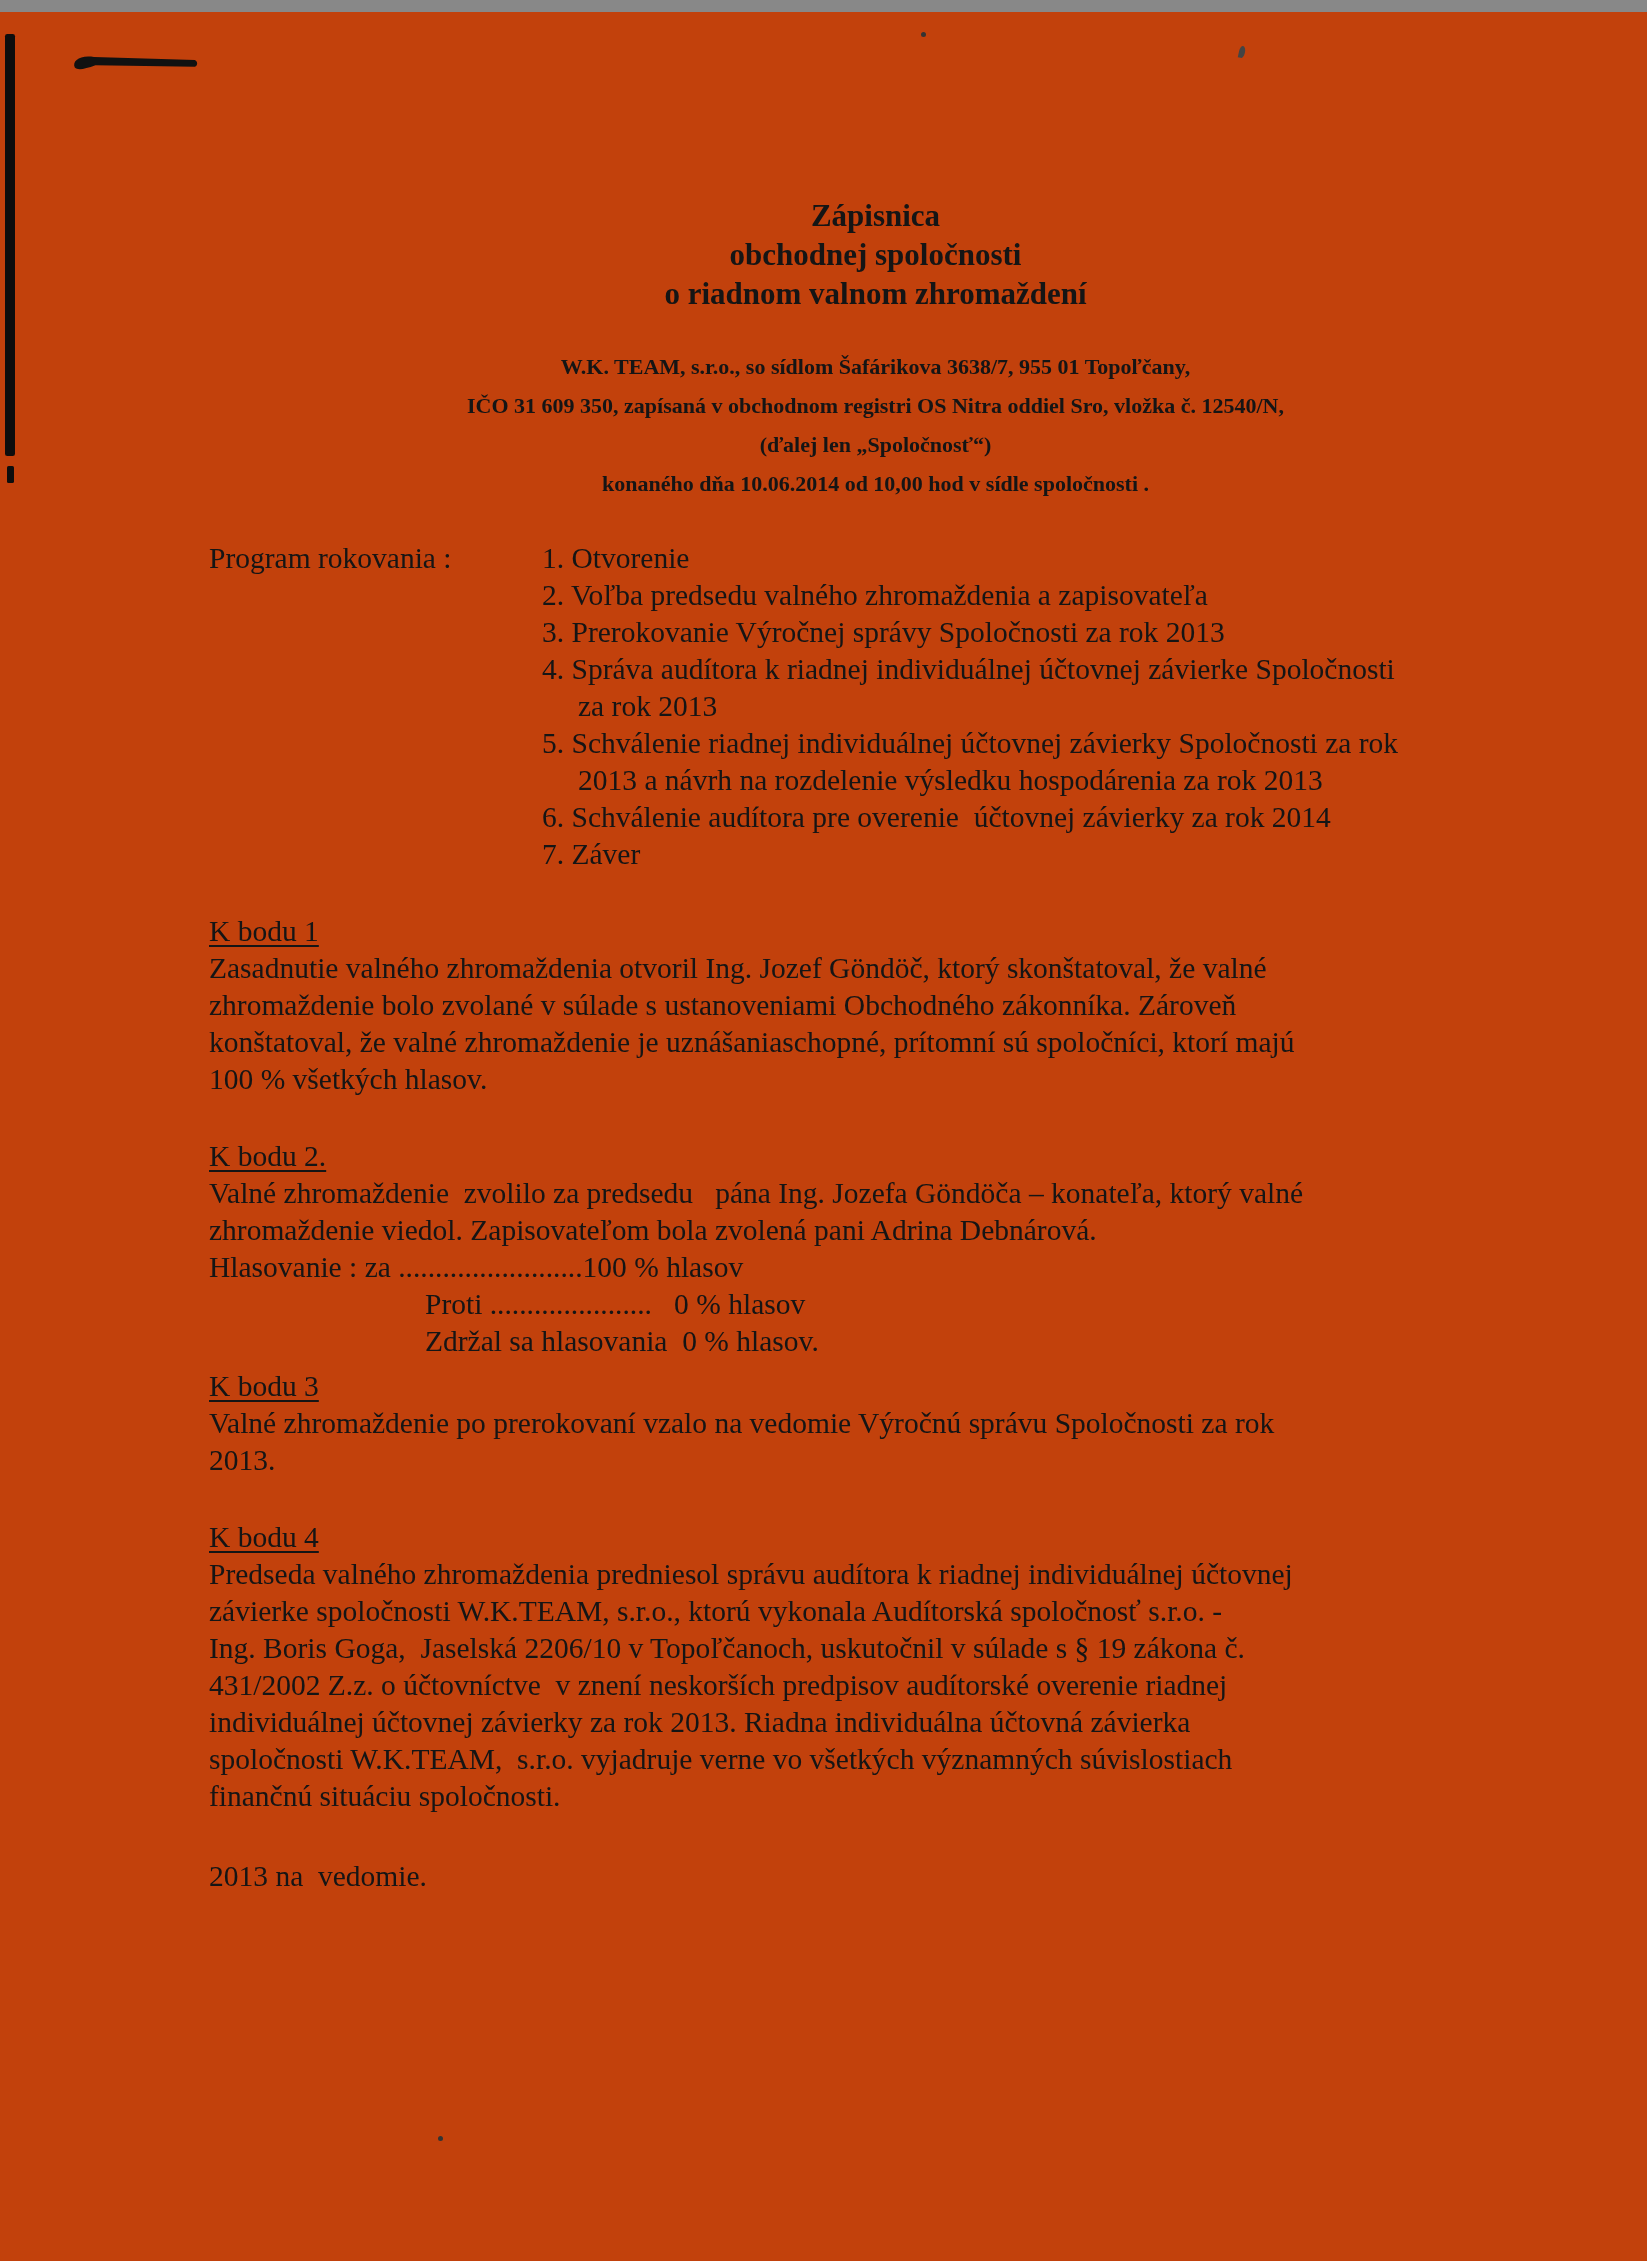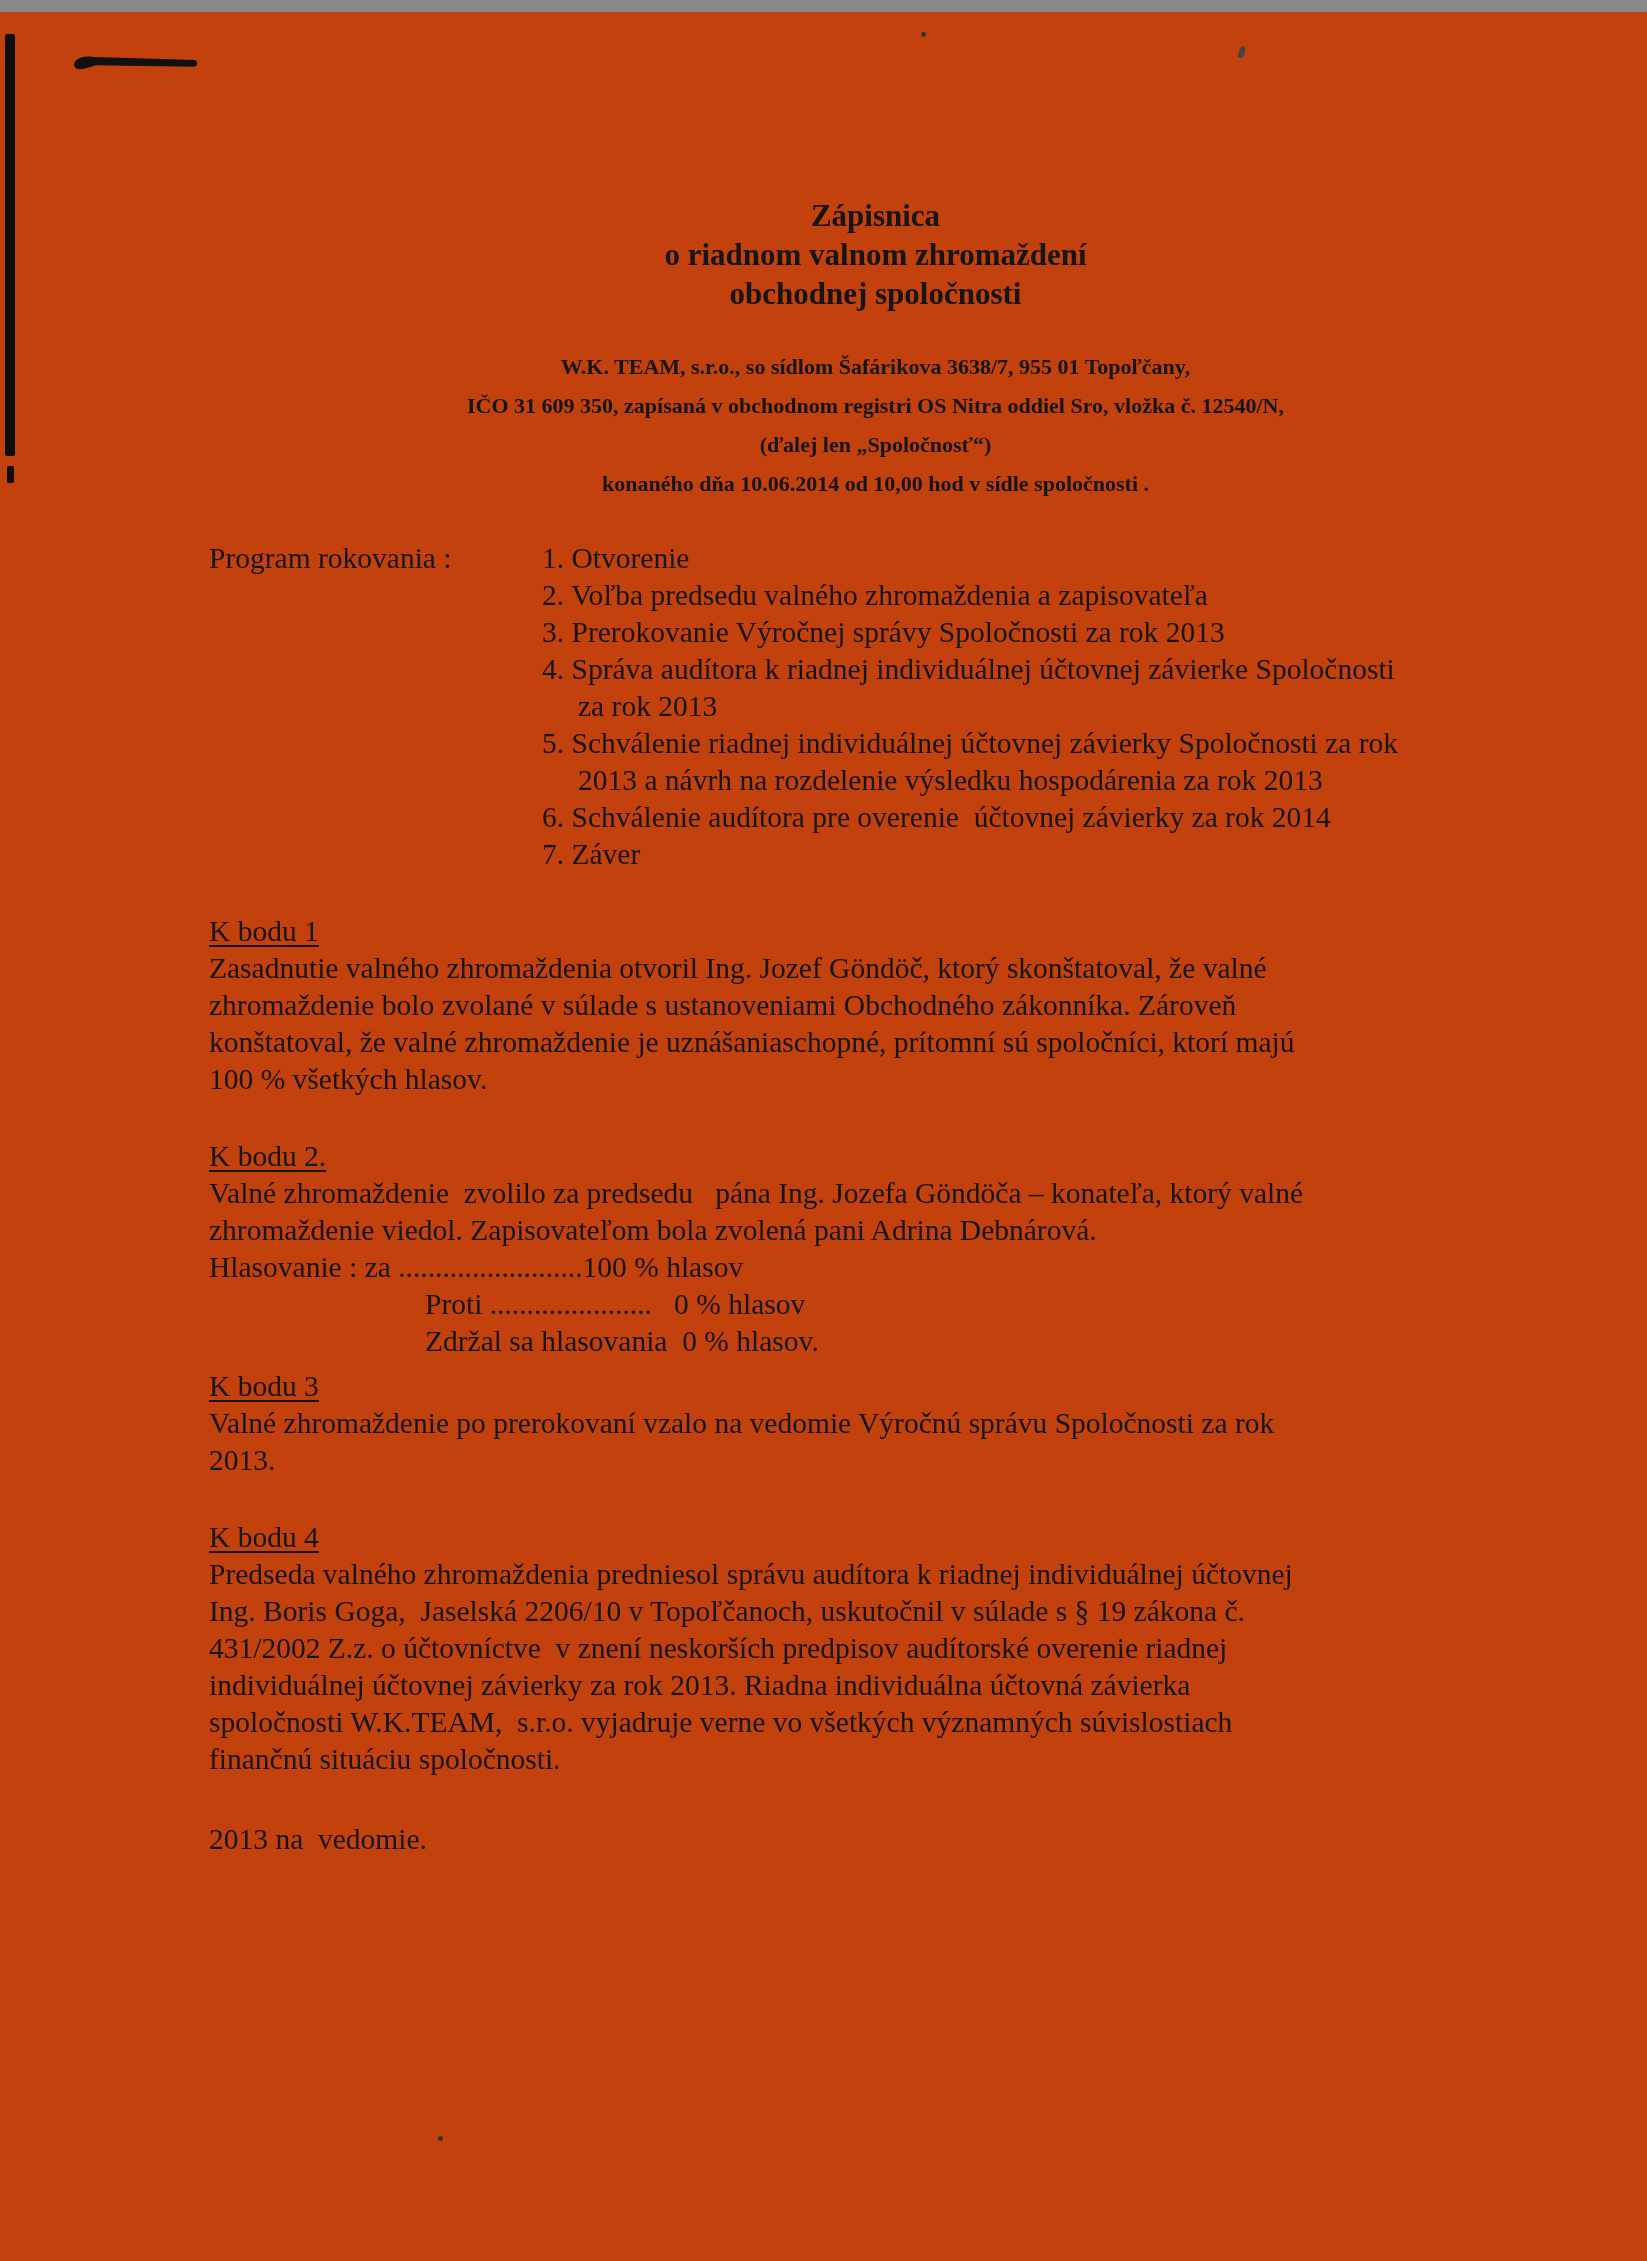--- a/index.html
+++ b/index.html
@@ -63,22 +63,22 @@
     </svg>
   </div>
   <div class="artifact speck-dot"></div>
   <div class="artifact speck-comma"></div>
   <div class="artifact speck-period"></div>
 
   <div class="content">
 
     <div class="title-block">
       <div class="line">Zápisnica</div>
+      <div class="line">obchodnej spoločnosti</div>
       <div class="line">o riadnom valnom zhromaždení</div>
-      <div class="line">obchodnej spoločnosti</div>
     </div>
 
     <div class="company-block">
       <div class="line">W.K. TEAM, s.r.o., so sídlom Šafárikova 3638/7, 955 01 Topoľčany,</div>
       <div class="line">IČO 31 609 350, zapísaná v obchodnom registri OS Nitra oddiel Sro, vložka č. 12540/N,</div>
       <div class="line">(ďalej len „Spoločnosť“)</div>
       <div class="line">konaného dňa 10.06.2014 od 10,00 hod v sídle spoločnosti .</div>
     </div>
 
 
@@ -118,20 +118,21 @@
 
     <div class="section tight">
       <div class="section-heading line">K bodu 3</div>
       <div class="line">Valné zhromaždenie po prerokovaní vzalo na vedomie Výročnú správu Spoločnosti za rok</div>
       <div class="line">2013.</div>
     </div>
 
     <div class="section">
       <div class="section-heading line">K bodu 4</div>
       <div class="line">Predseda valného zhromaždenia predniesol správu audítora k riadnej individuálnej účtovnej</div>
+      <div class="line">závierke spoločnosti W.K.TEAM, s.r.o., ktorú vykonala Audítorská spoločnosť s.r.o. -</div>
       <div class="line">Ing. Boris Goga,  Jaselská 2206/10 v Topoľčanoch, uskutočnil v súlade s § 19 zákona č.</div>
       <div class="line">431/2002 Z.z. o účtovníctve  v znení neskorších predpisov audítorské overenie riadnej</div>
       <div class="line">individuálnej účtovnej závierky za rok 2013. Riadna individuálna účtovná závierka</div>
       <div class="line">spoločnosti W.K.TEAM,  s.r.o. vyjadruje verne vo všetkých významných súvislostiach</div>
       <div class="line">finančnú situáciu spoločnosti.</div>
     </div>
 
     <div class="closing">
       <div class="line">2013 na  vedomie.</div>
     </div>

